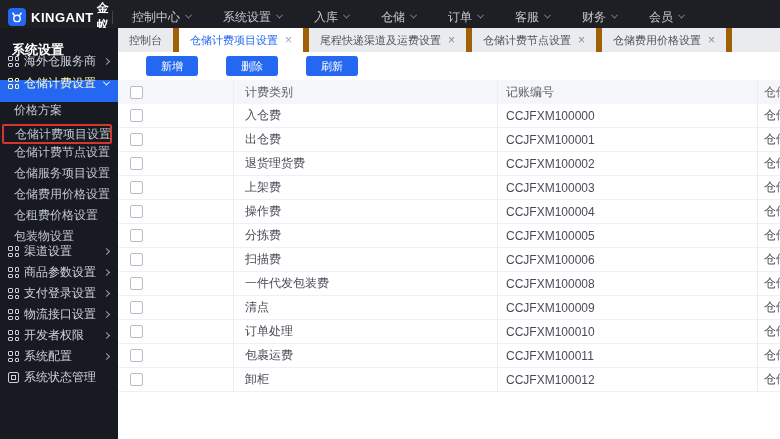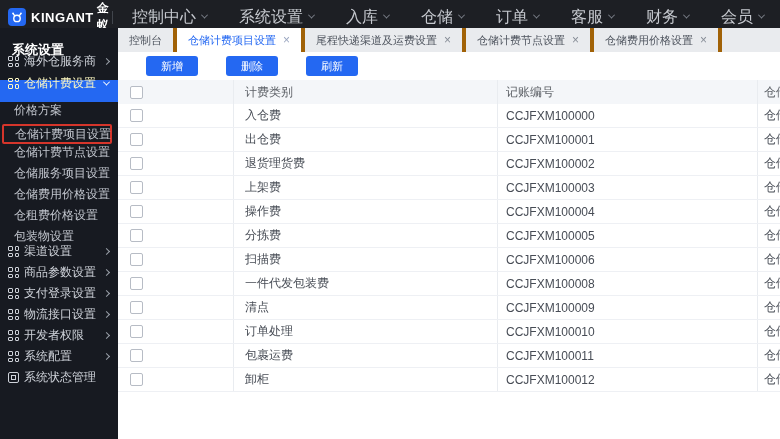--- a/index.html
+++ b/index.html
@@ -15,21 +15,21 @@
     background:var(--topbar-bg,#1d1f24); display:flex; align-items:center;
   }
   .logo { display:flex; align-items:center; padding-left:8px; width:112px; }
   .logo-badge { width:18px; height:18px; border-radius:4px; background:var(--accent,#2468f2);
     display:flex; align-items:center; justify-content:center; flex:0 0 auto; }
   .brand-name { color:#fff; font-size:13px; font-weight:bold; letter-spacing:.5px; margin-left:5px; }
   .brand-cn { color:#fff; font-size:12px; font-weight:bold; margin-left:3px; }
   .topbar-divider { width:1px; height:13px; background:#41454c; margin:0 3px 0 0; }
   .top-nav { display:flex; align-items:center; height:100%; }
   .nav-item { display:flex; align-items:center; height:100%; padding:0 16px; cursor:pointer; }
-  .nav-label { color:#c6c9cf; font-size:16px; }
+  .nav-label { color:#c6c9cf; font-size:12px; }
   .chev { width:5px; height:5px; border-right:1.3px solid currentColor; border-bottom:1.3px solid currentColor; display:inline-block; }
   .chev.down { transform:rotate(45deg) translate(-1px,-1px); }
   .chev.right { transform:rotate(-45deg); }
   .nav-item .chev { color:#7d828b; margin-left:6px; margin-top:-2px; }
   
   .sidebar {
     position:absolute; left:0; top:28px; width:118px; bottom:0;
     background:var(--sidebar-bg,#171a21); overflow:hidden;
   }
   .sidebar-title { color:#fff; font-size:13px; font-weight:bold; padding:13px 0 4px 12px; height:31px; }
@@ -43,21 +43,21 @@
   .monitor-icon { width:11px; height:11px; border:1px solid currentColor; border-radius:2px; position:relative; flex:0 0 auto; }
   .monitor-icon::after { content:''; position:absolute; inset:2px; border:1px solid currentColor; }
   .side-sub { height:21px; display:flex; padding-left:14px; color:#c3c7cf; font-size:12px; cursor:pointer; white-space:nowrap; }
   .side-sub.selected {
     height:20px; margin:1px 6px 0 2px; padding-left:11px;
     border:2px solid var(--annotation,#d5352b); border-radius:2px;
   }
   
   .content { position:absolute; left:118px; top:28px; right:0; bottom:0; background:#fff; display:flex; flex-direction:column; }
   .tabbar { height:24px; background:#e9ebee; display:flex; align-items:stretch; flex:0 0 auto; }
-  .tab { display:flex; align-items:center; padding:0 11px; font-size:11px; color:#4e545e; background:#e9ebee; border-right:4px solid #a16207; cursor:pointer; white-space:nowrap; }
+  .tab { display:flex; align-items:center; padding:0 11px; font-size:11px; color:#4e545e; background:#e9ebee; border-right:6px solid #a16207; cursor:pointer; white-space:nowrap; }
   .tab.active { background:#fff; color:var(--accent,#2468f2); }
   .tab-close { margin-left:7px; font-size:12px; line-height:1; color:#878d97; cursor:pointer; }
   .tab.active .tab-close { color:#9aa6c0; }
   .toolbar { height:28px; background:#fff; padding:4px 0 0 12px; flex:0 0 auto; }
   .btn { display:inline-block; height:20px; line-height:20px; padding:0 15px; margin-right:12px;
     background:var(--accent,#2468f2); color:#fff; font-size:11px; border:none; border-radius:3px; cursor:pointer;
     font-family:inherit;margin-left:16px; }
   
   .table { flex:0 0 auto; }
   .thead, .trow { display:grid; grid-template-columns:115px 264px 260px 1fr; height:24px; align-items:center; }

